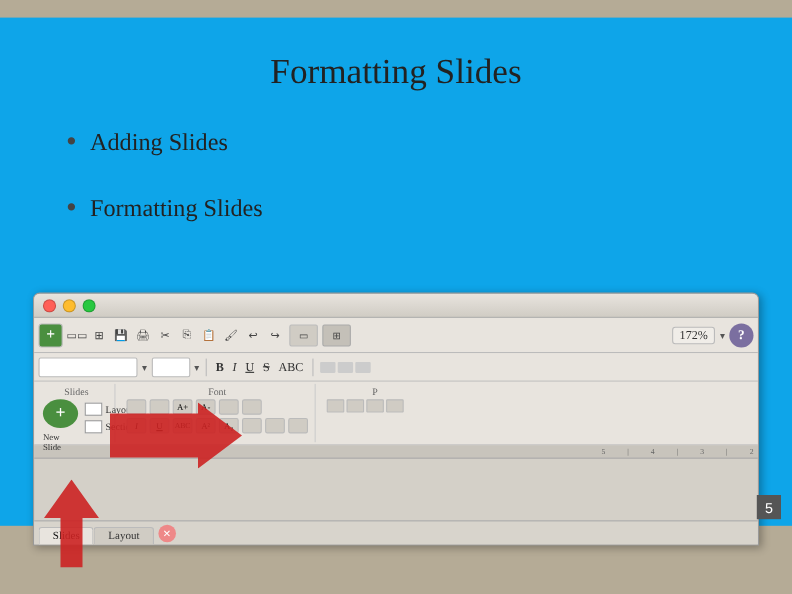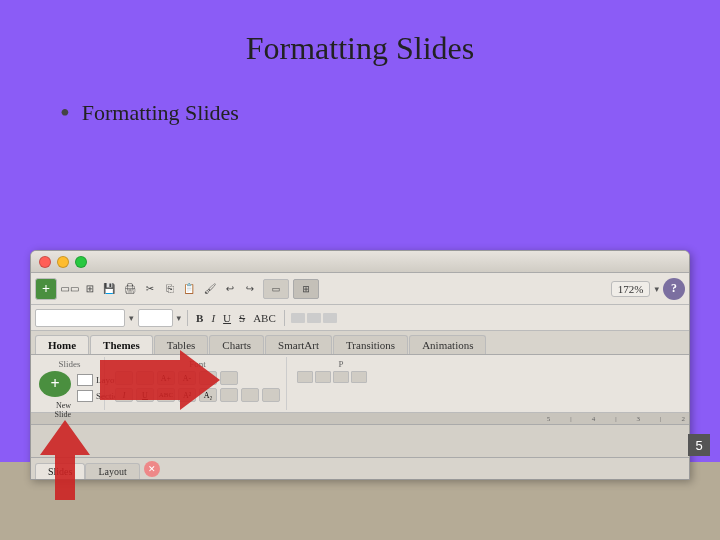--- a/index.html
+++ b/index.html
@@ -347,24 +347,27 @@
       display: flex;
       align-items: center;
       justify-content: center;
       font-size: 10px;
       color: #444;
     }
   </style>
 </head>
 <body>
 
-<div style="width:720px;height:462px;background:#8b5cf6;position:relative;">
+<div style="width:720px;height:462px;background:#0ea5e9;position:relative;margin-top:16px;">
 
   <div class="slide-content">
     <h1 class="slide-title">Formatting Slides</h1>
+    <div class="bullet-point">
+      <span>Adding Slides</span>
+    </div>
     <div class="bullet-point">
       <span>Formatting Slides</span>
     </div>
   </div>
 
   <div class="ppt-window">
 
     <div class="title-bar">
       <div class="traffic-light tl-red"></div>
       <div class="traffic-light tl-yellow"></div>
@@ -405,39 +408,30 @@
       <span class="fmt-btn" style="text-decoration:line-through;">S</span>
       <span class="fmt-btn">ABC</span>
       <div class="format-separator"></div>
       <div style="display:flex;gap:2px;">
         <div style="width:14px;height:10px;background:#ccc;border-radius:1px;"></div>
         <div style="width:14px;height:10px;background:#ccc;border-radius:1px;"></div>
         <div style="width:14px;height:10px;background:#ccc;border-radius:1px;"></div>
       </div>
     </div>
 
-    <div class="ribbon-tabs">
-      <div class="tab-item active">Home</div>
-      <div class="tab-item highlighted">Themes</div>
-      <div class="tab-item">Tables</div>
-      <div class="tab-item">Charts</div>
-      <div class="tab-item">SmartArt</div>
-      <div class="tab-item">Transitions</div>
-      <div class="tab-item">Animations</div>
-    </div>
 
     <div class="ribbon-content">
 
       <div style="display:flex;flex-direction:column;width:70px;border-right:1px solid #ccc;padding:2px 4px;">
         <div style="font-size:9px;color:#666;text-align:center;margin-bottom:2px;">Slides</div>
         <div style="display:flex;align-items:flex-start;gap:3px;">
 
           <div style="display:flex;flex-direction:column;align-items:center;gap:2px;">
             <div style="width:32px;height:26px;background:#4a8f3f;border-radius:50%;display:flex;align-items:center;justify-content:center;color:white;font-size:16px;font-weight:bold;margin-bottom:2px;">+</div>
-            <div style="font-size:8px;color:#333;text-align:right;">New Slide</div>
+            <div style="font-size:8px;color:#333;text-align:left;">New Slide</div>
           </div>
           <div style="display:flex;flex-direction:column;gap:2px;margin-top:2px;">
             <div class="layout-btn">
               <div class="layout-icon"></div>
               <span style="font-size:9px;">Layout</span>
               <span class="dropdown-arrow">▾</span>
             </div>
             <div class="layout-btn">
               <div class="layout-icon"></div>
               <span style="font-size:9px;">Section</span>

